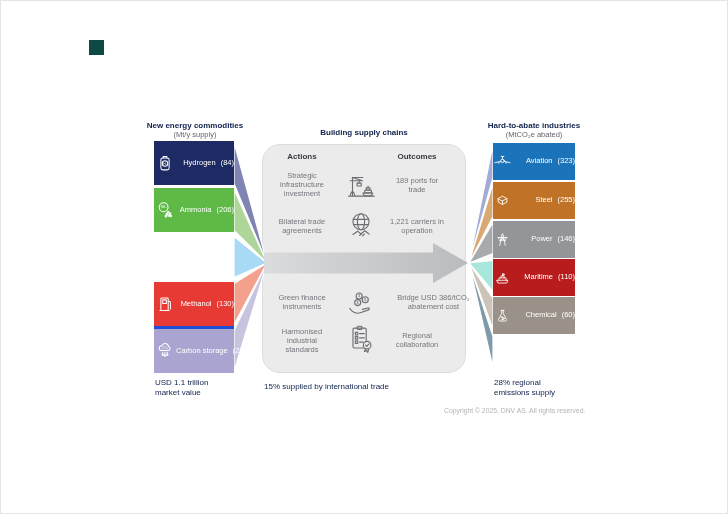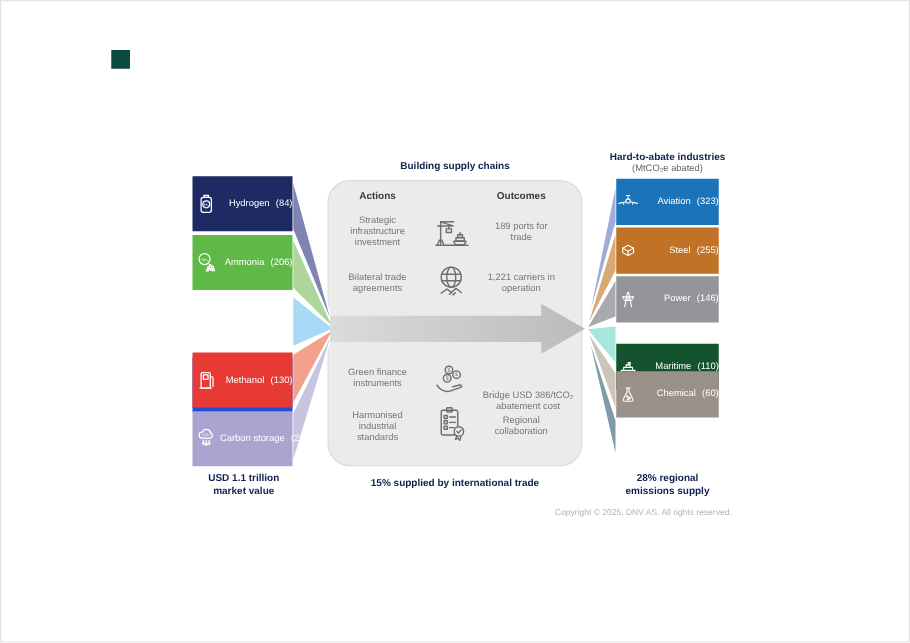--- a/index.html
+++ b/index.html
@@ -10,38 +10,42 @@
   .col-header{position:absolute;text-align:center;z-index:5;}
   .h-title{font-size:8px;font-weight:bold;color:#10214e;line-height:9px;}
   .h-sub{font-size:7.5px;color:#63646d;line-height:9px;}
   .flows{position:absolute;left:0;top:0;z-index:3;}
   .wedge{stroke:#fff;stroke-width:1.2;}
   .panel{position:absolute;left:261px;top:143px;width:204px;height:229px;
          background:#ebebec;border:1px solid #dcdcdd;border-radius:18px;z-index:1;box-sizing:border-box;}
   .p-head{position:absolute;z-index:5;font-size:8px;font-weight:bold;color:#3a3b42;text-align:center;}
   .p-action,.p-outcome{position:absolute;z-index:5;font-size:7.5px;line-height:9px;color:#75767b;text-align:center;}
   .p-icon{position:absolute;z-index:5;width:34px;height:36px;}
-  .footer{position:absolute;z-index:5;font-size:8px;font-weight:bold;color:#10214e;text-align:center;line-height:9.5px;}
+  .footer{position:absolute;z-index:5;font-size:8px;font-weight:normal;color:#10214e;text-align:left;line-height:9.5px;}
   .box{position:absolute;z-index:4;display:flex;flex-direction:row;align-items:center;justify-content:space-between;box-sizing:border-box;}
   .lbox{left:153px;width:80px;height:44px;padding:3px 0 4px 0;}
   .rbox{left:492px;width:82px;height:37px;padding:2px 0 3px 0;}
   .box-label{color:#fff;font-size:7.5px;line-height:8px;white-space:nowrap;}
   .box-label .val{margin-left:5px;}
   .wicon{display:block;}
   .copyright{position:absolute;left:443px;top:406px;width:170px;font-size:6.8px;color:#b2b3b5;z-index:5;}
   svg{overflow:visible;}
   svg text{font-family:"Liberation Sans","DejaVu Sans",sans-serif;}
 </style>
 </head>
 <body>
 
 <div class="canvas">
 
   <div class="logo" style="background-color: rgb(14, 74, 68);"></div>
 
+  <div class="col-header" style="left:124px;top:120px;width:140px;">
+    <div class="h-title">New energy commodities</div>
+    <div class="h-sub">(Mt/y supply)</div>
+  </div>
   <div class="col-header" style="left:283px;top:127px;width:160px;">
     <div class="h-title">Building supply chains</div>
   </div>
   <div class="col-header" style="left:463px;top:120px;width:140px;">
     <div class="h-title">Hard-to-abate industries</div>
     <div class="h-sub">(MtCO₂e abated)</div>
   </div>
 
   <svg class="flows" width="728" height="514">
     <defs>
@@ -68,21 +72,21 @@
   <div class="p-head" style="left:266px;top:151px;width:70px;">Actions</div>
   <div class="p-head" style="left:376px;top:151px;width:80px;">Outcomes</div>
 
   <div class="p-action" style="left:271px;top:170px;width:60px;">Strategic infrastructure investment</div>
   <div class="p-action" style="left:269px;top:216px;width:64px;">Bilateral trade agreements</div>
   <div class="p-action" style="left:271px;top:292px;width:60px;">Green finance instruments</div>
   <div class="p-action" style="left:278px;top:326px;width:46px;">Harmonised industrial standards</div>
 
   <div class="p-outcome" style="left:391px;top:175px;width:50px;">189 ports for trade</div>
   <div class="p-outcome" style="left:385px;top:216px;width:62px;">1,221 carriers in operation</div>
-  <div class="p-outcome" style="left:374px;top:292px;width:95px;margin-top:18px;">Bridge USD 386/tCO₂ abatement cost</div>
+  <div class="p-outcome" style="left:385px;top:292px;width:95px;">Bridge USD 386/tCO₂ abatement cost</div>
   <div class="p-outcome" style="left:385px;top:330px;width:62px;">Regional collaboration</div>
 
   <svg class="p-icon" style="left:343px;top:166px;" viewBox="0 0 36 36" fill="none" stroke="#6d6e71" stroke-width="1.2" stroke-linecap="round" stroke-linejoin="round">
     <path d="M9 29V10M9 10h11M6.5 13.5h13M9 10l10.5 3.5M16 13.5v2.5"></path>
     <rect x="13.8" y="16" width="4.4" height="3"></rect>
     <path d="M6.5 29l1.5-3.5h2L11.5 29"></path>
     <path d="M20 26.5h10.5l-1.6 3H21.6z"></path>
     <rect x="22" y="23.5" width="7" height="2.8"></rect>
     <rect x="23.5" y="21" width="4" height="2.3"></rect>
     <path d="M25.5 21v-2M5 29.8h27"></path>
@@ -184,21 +188,21 @@
   </div>
   <div class="box rbox" style="top: 220px; background-color: rgb(147, 149, 152);">
     <svg class="wicon" width="19" height="19" viewBox="0 0 24 24" fill="none" stroke="#fff" stroke-width="1.1" stroke-linecap="round" stroke-linejoin="round">
       <path d="M8.5 19.5L11.5 5h1l3 14.5"></path>
       <path d="M6.5 9.5h11M8 13h8"></path>
       <path d="M9.3 13l4.6-3.5M14.7 13l-4.6-3.5"></path>
       <path d="M6.5 9.5l1.2 1.9M17.5 9.5l-1.2 1.9"></path>
     </svg>
     <div class="box-label"><span>Power</span><span class="val">(146)</span></div>
   </div>
-  <div class="box rbox" style="top: 258px; background-color: #14532d; margin-top: 16px;">
+  <div class="box rbox" style="top: 258px; background-color: #b91c1c;">
     <svg class="wicon" width="19" height="19" viewBox="0 0 24 24" fill="none" stroke="#fff" stroke-width="1.1" stroke-linecap="round" stroke-linejoin="round">
       <path d="M5 15.5h14l-1.8 3.5H6.8z"></path>
       <path d="M7.5 15.5v-3h9v3M10 12.5V10h4v2.5"></path>
       <path d="M12 10V7.5M12 7.5h2.2v1.6H12"></path>
     </svg>
     <div class="box-label"><span>Maritime</span><span class="val">(110)</span></div>
   </div>
   <div class="box rbox" style="top: 296px; background-color: rgb(154, 145, 137);">
     <svg class="wicon" width="19" height="19" viewBox="0 0 24 24" fill="none" stroke="#fff" stroke-width="1.1" stroke-linecap="round" stroke-linejoin="round">
       <path d="M10 5.5h4"></path>

